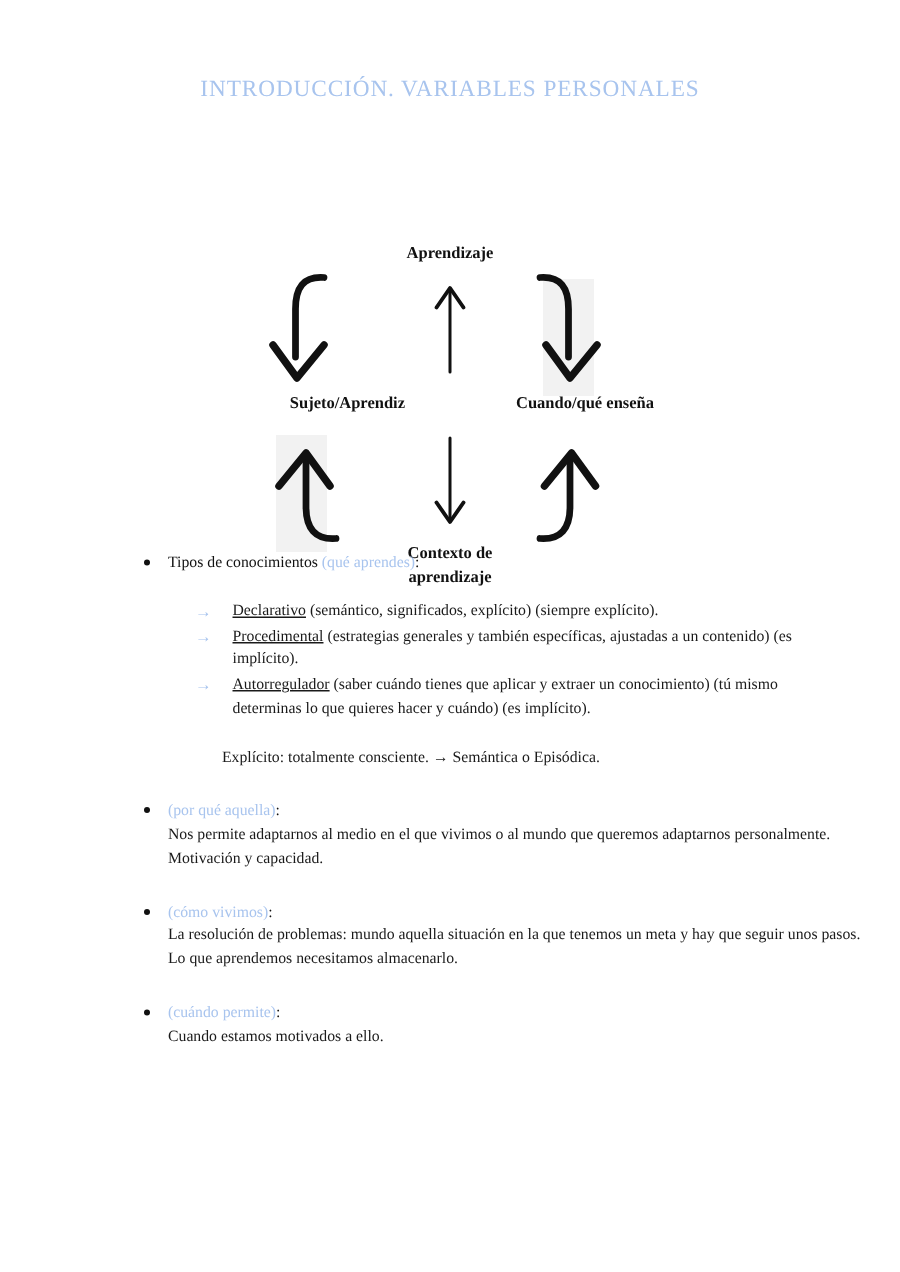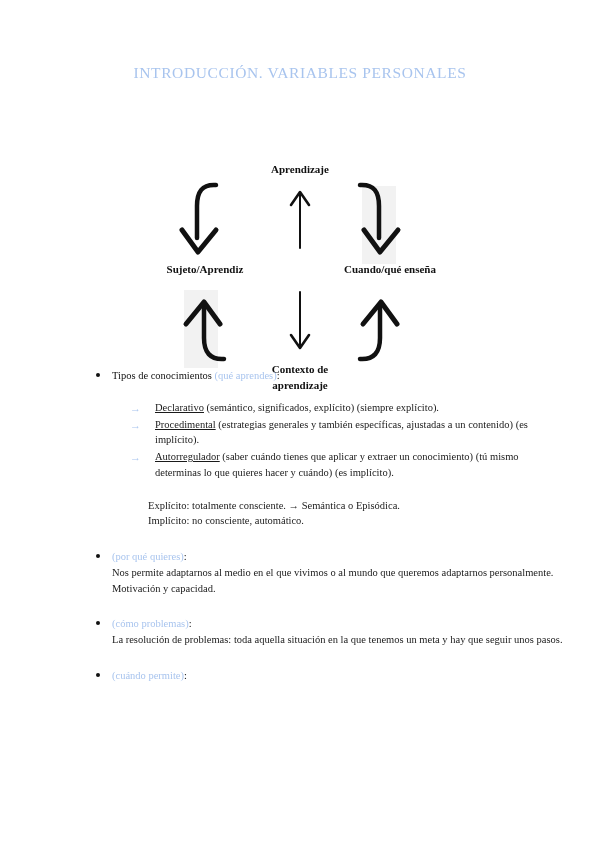--- a/index.html
+++ b/index.html
@@ -20,21 +20,21 @@
     position: absolute;
     inset: 0;
     background: #ffffff;
   }
 
   
   .doc-title {
     position: absolute;
     left: 0;
     right: 0;
-    top: 64px;
+    top: 51px;
     text-align: center;
     font-size: 15.5px;
     letter-spacing: 0.6px;
     color: #a8c4ee;
     font-family: "Liberation Serif", "DejaVu Serif", serif;
     white-space: nowrap;
   }
 
   
   .diagram {
@@ -50,21 +50,21 @@
     font-weight: bold;
     font-size: 11px;
     color: #111;
     text-align: center;
     line-height: 1.45;
     white-space: nowrap;
   }
   .diag-label.two-line { white-space: normal; }
 
   .lbl-aprendizaje { left: 130px; top: 6px; width: 100px; }
-  .lbl-sujeto-aprendiz { left: 20px; top: 106px; width: 130px; }
+  .lbl-sujeto-aprendiz { left: 20px; top: 106px; width: 130px; text-align: right; }
   .lbl-sujeto-ensena { left: 200px; top: 106px; width: 140px; }
   .lbl-contexto { left: 132px; top: 206px; width: 96px; }
 
   .shade {
     position: absolute;
     background: #f2f2f2;
   }
   .shade-tr { left: 242px; top: 30px; width: 34px; height: 78px; }
   .shade-bl { left: 64px; top: 134px; width: 34px; height: 78px; }
 
@@ -209,43 +209,44 @@
           <span class="sub-arrow">→</span><span class="u">Procedimental</span><span> (estrategias generales y también específicas, ajustadas a un contenido) (es implícito).</span>
         </div>
         <div class="sub-row">
           <span class="sub-arrow">→</span><span class="u">Autorregulador</span><span> (saber cuándo tienes que aplicar y extraer un conocimiento) (tú mismo determinas lo que quieres hacer y cuándo) (es implícito).</span>
         </div>
       </div>
 
       <div class="sp-16"></div>
 
       <div class="plain-indent">Explícito: totalmente consciente. → Semántica o Episódica.</div>
-      <div class="plain-indent">Implícito: no consciente, automático.</div>
     </div>
 
     <div class="sp-20"></div>
 
     <div class="blk">
       <div class="bullet-row">
-        <span class="bullet-dot"></span><span class="blue">(por qué quieres)</span><span class="blackc">:</span>
+        <span class="bullet-dot"></span><span class="blue">(por qué aquella)</span><span class="blackc">:</span>
       </div>
       <div class="body-indent">Nos permite adaptarnos al medio en el que vivimos o al mundo que queremos adaptarnos personalmente. Motivación y capacidad.</div>
     </div>
 
     <div class="sp-20"></div>
 
     <div class="blk">
       <div class="bullet-row">
-        <span class="bullet-dot"></span><span class="blue">(cómo problemas)</span><span class="blackc">:</span>
-      </div>
-      <div class="body-indent">La resolución de problemas: toda aquella situación en la que tenemos un meta y hay que seguir unos pasos.</div>
+        <span class="bullet-dot"></span><span class="blue">(cómo vivimos)</span><span class="blackc">:</span>
+      </div>
+      <div class="body-indent">La resolución de problemas: mundo aquella situación en la que tenemos un meta y hay que seguir unos pasos.</div>
+      <div class="body-indent">Lo que aprendemos necesitamos almacenarlo.</div>
     </div>
 
     <div class="sp-20"></div>
 
     <div class="blk">
       <div class="bullet-row">
         <span class="bullet-dot"></span><span class="blue">(cuándo permite)</span><span class="blackc">:</span>
       </div>
+      <div class="body-indent">Cuando estamos motivados a ello.</div>
     </div>
 
   </div>
 </div>
 
 </body></html>

